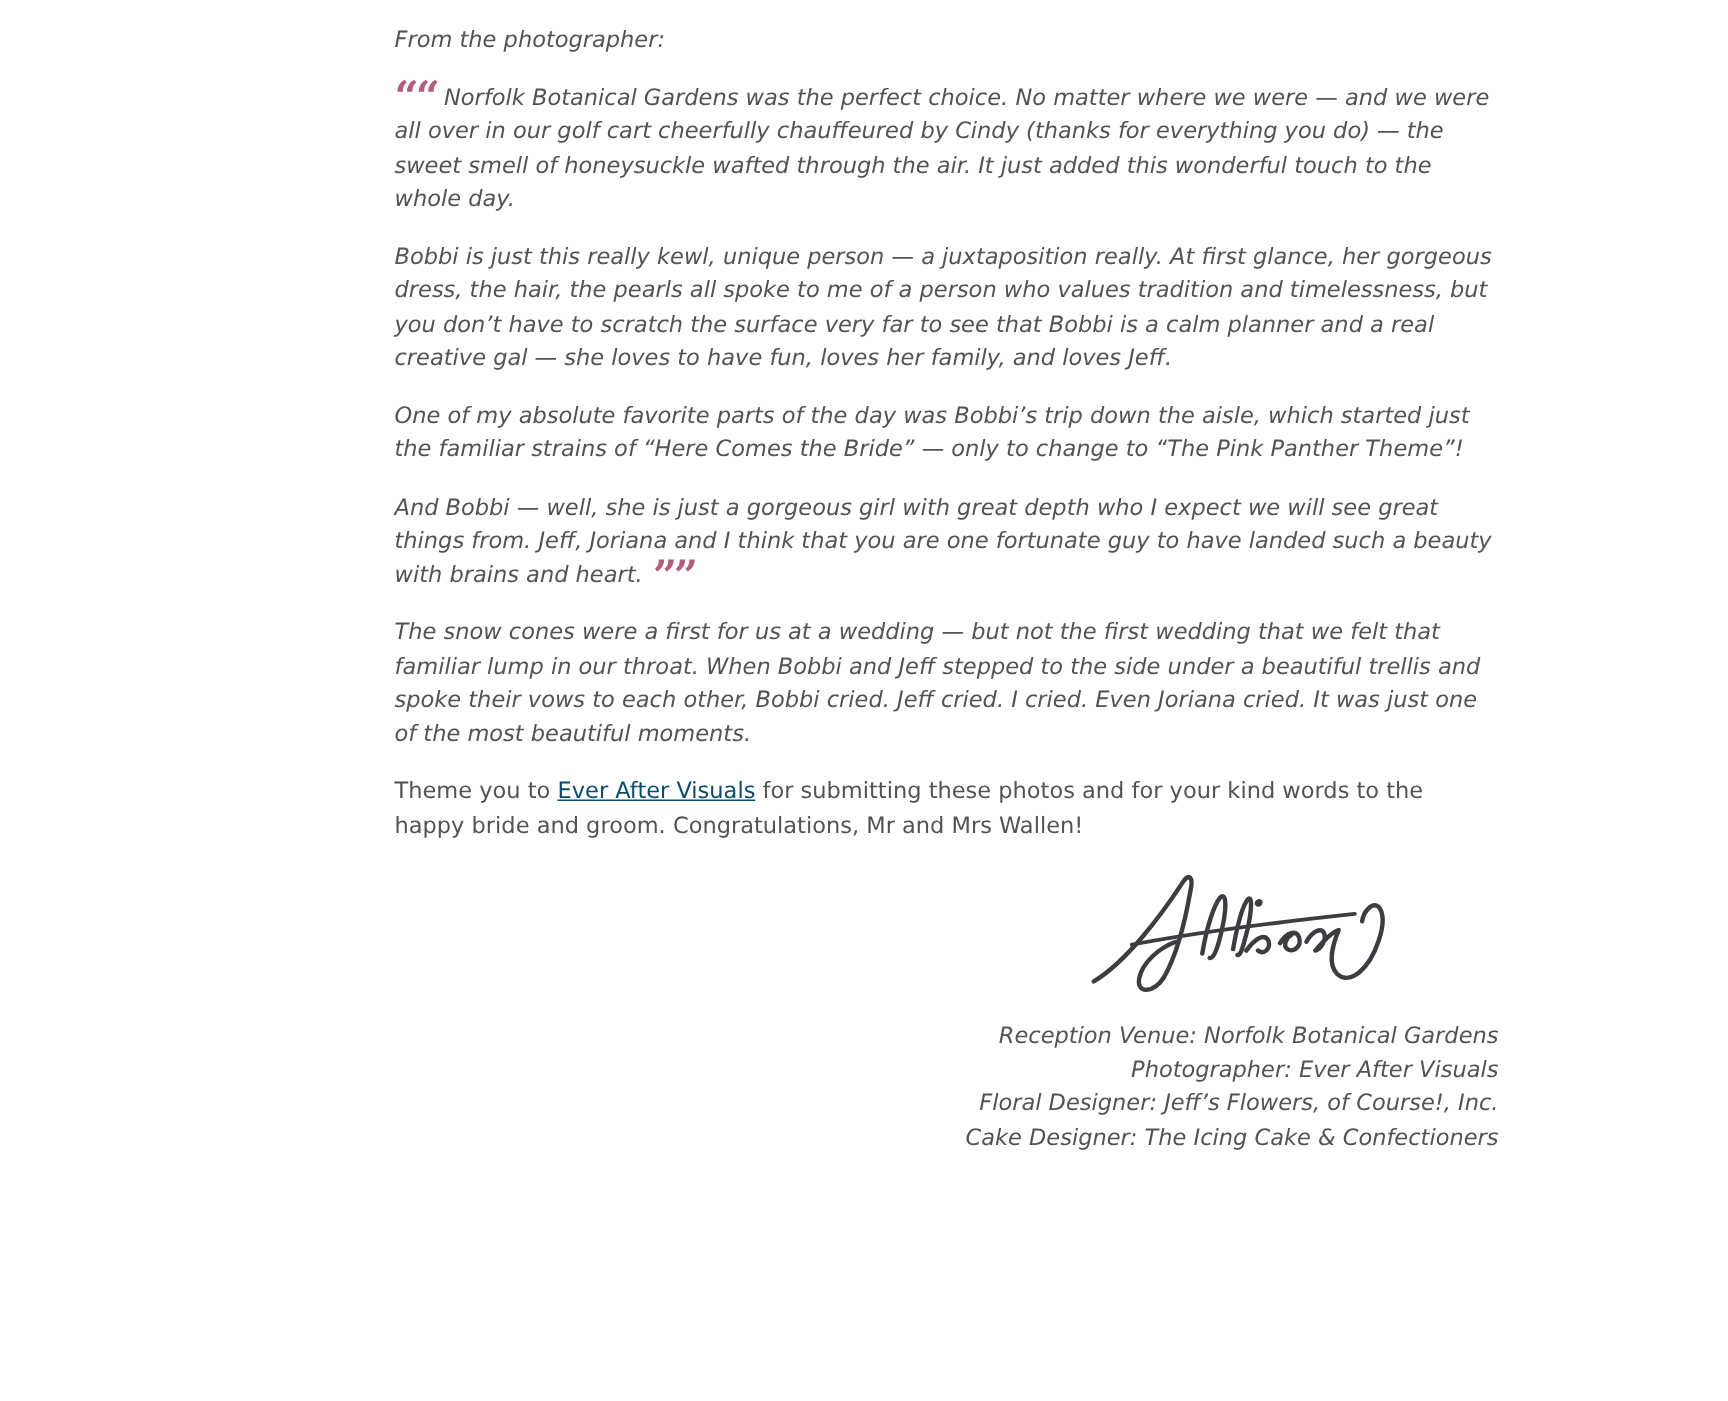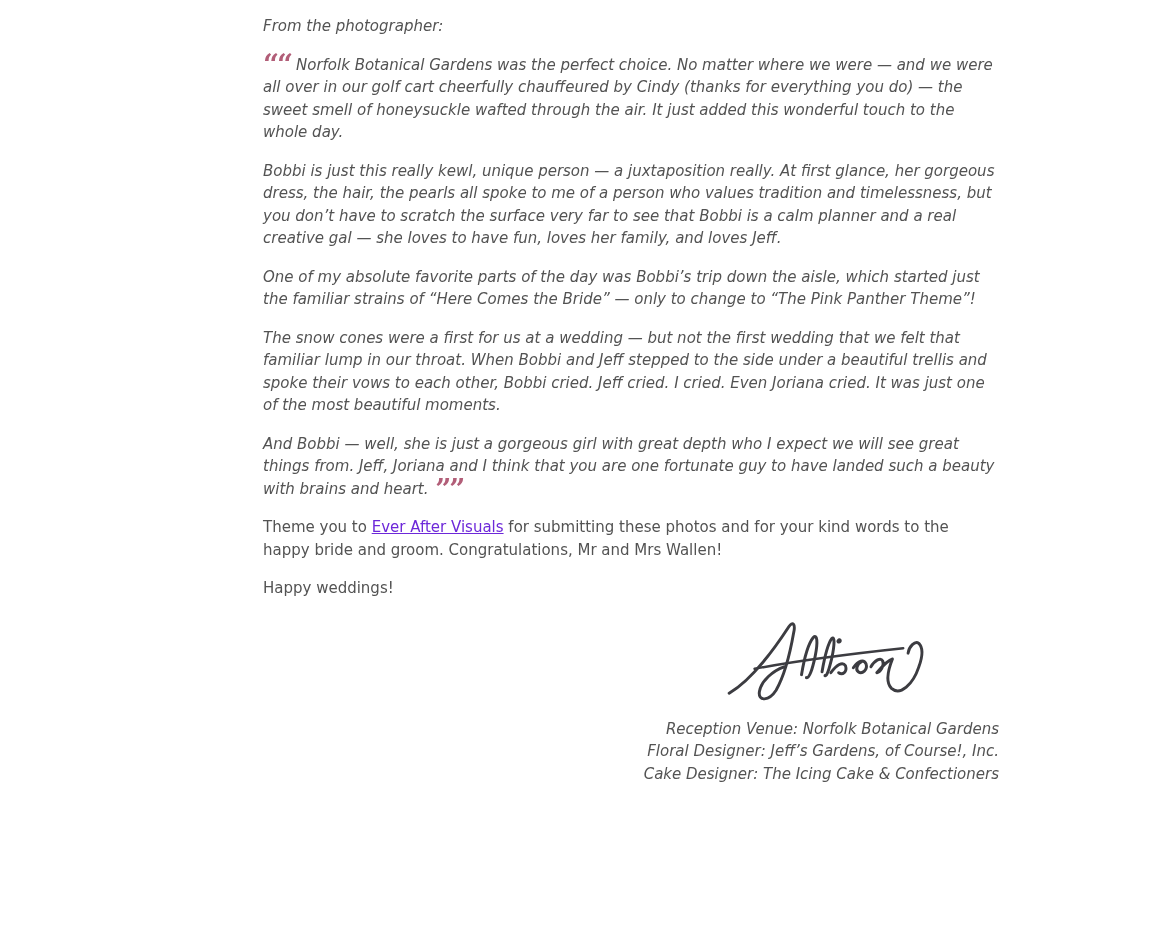--- a/index.html
+++ b/index.html
@@ -47,21 +47,21 @@
     top: 4px;
   }
   .q-mark.close {
     top: 5px;
     margin-left: 2px;
   }
   .thanks-paragraph, .happy-paragraph {
     font-style: normal;
   }
   a.vendor-link {
-    color: #6d28d9;
+    color: #0c4a6e;
     text-decoration: underline;
     cursor: pointer;
   }
   .signature-wrap {
     margin: 6px 0 14px 450px;
     width: 222px;
     height: 88px;
   }
   .signature-wrap svg {
     display: block;
@@ -83,27 +83,26 @@
 
     <p class="intro">From the photographer:</p>
 
     <p class="quote-paragraph"><span class="q-mark open"><span>“</span><span>“</span></span> <span>Norfolk Botanical Gardens was the perfect choice. No matter where we were — and we were all over in our golf cart cheerfully chauffeured by Cindy (thanks for everything you do) — the sweet smell of honeysuckle wafted through the air. It just added this wonderful touch to the whole day.</span></p>
 
     <p class="quote-paragraph"><span>Bobbi is just this really kewl, unique person — a juxtaposition really. At first glance, her gorgeous dress, the hair, the pearls all spoke to me of a person who values tradition and timelessness, but you don’t have to scratch the surface very far to see that Bobbi is a calm planner and a real creative gal — she loves to have fun, loves her family, and loves Jeff.</span></p>
 
     <p class="quote-paragraph"><span>One of my absolute favorite parts of the day was Bobbi’s trip down the aisle, which started just the familiar strains of “Here Comes the Bride” — only to change to “The Pink Panther Theme”!</span></p>
 
 
+    <p class="quote-paragraph"><span>And Bobbi — well, she is just a gorgeous girl with great depth who I expect we will see great things from. Jeff, Joriana and I think that you are one fortunate guy to have landed such a beauty with brains and heart.</span> <span class="q-mark close"><span>”</span><span>”</span></span></p>
+
     <p class="quote-paragraph"><span>The snow cones were a first for us at a wedding — but not the first wedding that we felt that familiar lump in our throat. When Bobbi and Jeff stepped to the side under a beautiful trellis and spoke their vows to each other, Bobbi cried. Jeff cried. I cried. Even Joriana cried. It was just one of the most beautiful moments.</span></p>
-
-    <p class="quote-paragraph"><span>And Bobbi — well, she is just a gorgeous girl with great depth who I expect we will see great things from. Jeff, Joriana and I think that you are one fortunate guy to have landed such a beauty with brains and heart.</span> <span class="q-mark close"><span>”</span><span>”</span></span></p>
 
     <p class="thanks-paragraph"><span>Theme you to </span><a class="vendor-link" href="#">Ever After Visuals</a><span> for submitting these photos and for your kind words to the happy bride and groom. Congratulations, Mr and Mrs Wallen!</span></p>
 
-    <p class="happy-paragraph">Happy weddings!</p>
 
     <div class="signature-wrap">
       <svg width="222" height="88" viewBox="0 0 222 90" fill="none" xmlns="http://www.w3.org/2000/svg">
         <g stroke="#3c3c41" stroke-width="3" stroke-linecap="round" stroke-linejoin="round" fill="none">
 
           <path d="M 14,79 C 36,66 60,34 75,11 C 79,5 82,8 80,17 C 76,40 70,62 62,76 C 55,87 43,88 45,77 C 47,66 59,56 70,52"></path>
 
           <path d="M 88,60 C 91,42 96,27 100,22 C 104,18 105,26 102,41 C 99,55 96,64 93,63"></path>
 
           <path d="M 109,57 C 112,40 116,27 119,23 C 122,20 122,29 119,43 C 116,55 114,62 112,61"></path>
@@ -116,18 +115,19 @@
 
           <path d="M 159,52 C 163,45 169,42 171,46 C 173,50 169,57 165,58 C 171,51 177,45 181,44 C 177,54 173,67 180,74 C 189,82 202,70 208,52 C 212,41 212,32 208,28 C 204,25 198,31 197,38"></path>
 
           <path d="M 40,54 C 88,45 145,38 192,33" stroke-width="2.6"></path>
         </g>
       </svg>
     </div>
 
     <div class="vendor-list">
       <div class="vendor-line">Reception Venue: Norfolk Botanical Gardens</div>
-      <div class="vendor-line">Floral Designer: Jeff’s Gardens, of Course!, Inc.</div>
+      <div class="vendor-line">Photographer: Ever After Visuals</div>
+      <div class="vendor-line">Floral Designer: Jeff’s Flowers, of Course!, Inc.</div>
       <div class="vendor-line">Cake Designer: The Icing Cake &amp; Confectioners</div>
     </div>
 
   </div>
 </div>
 
 </body></html>

